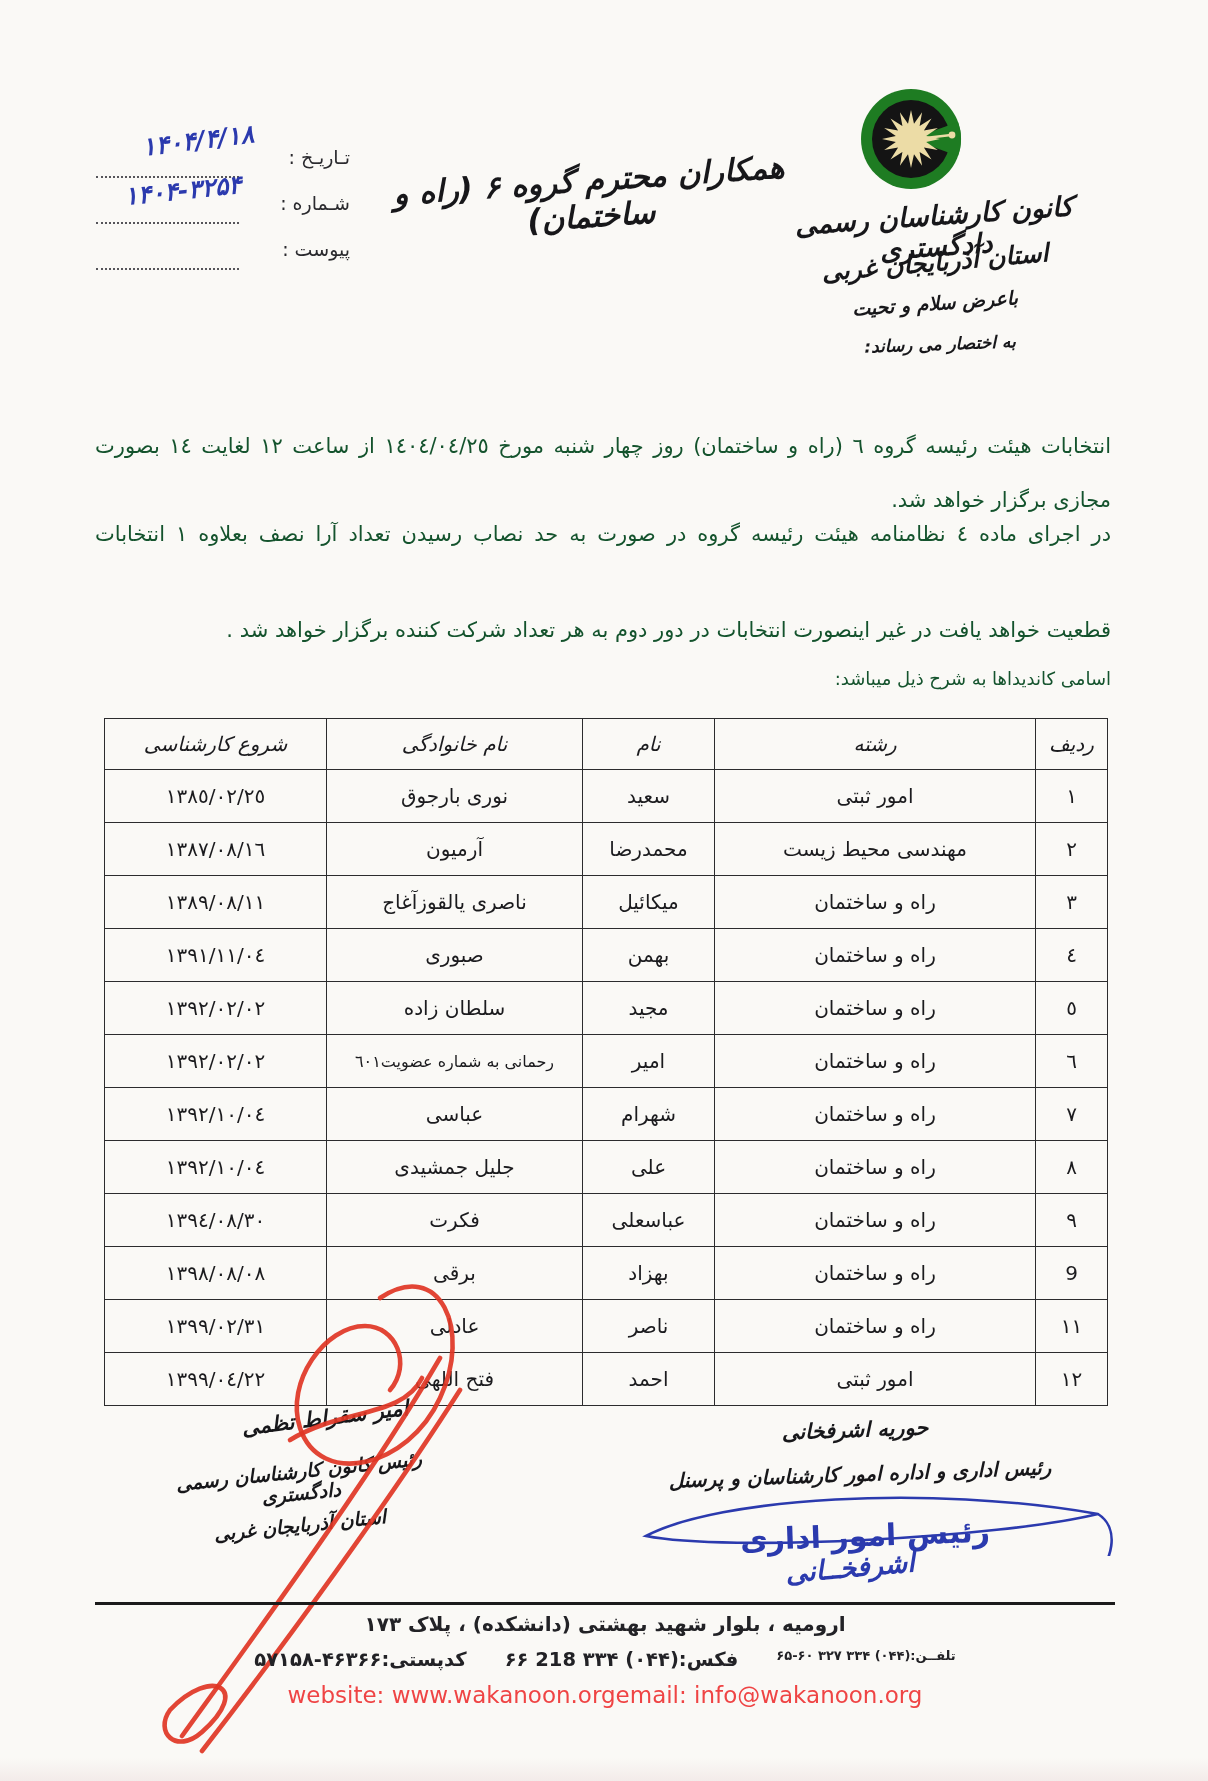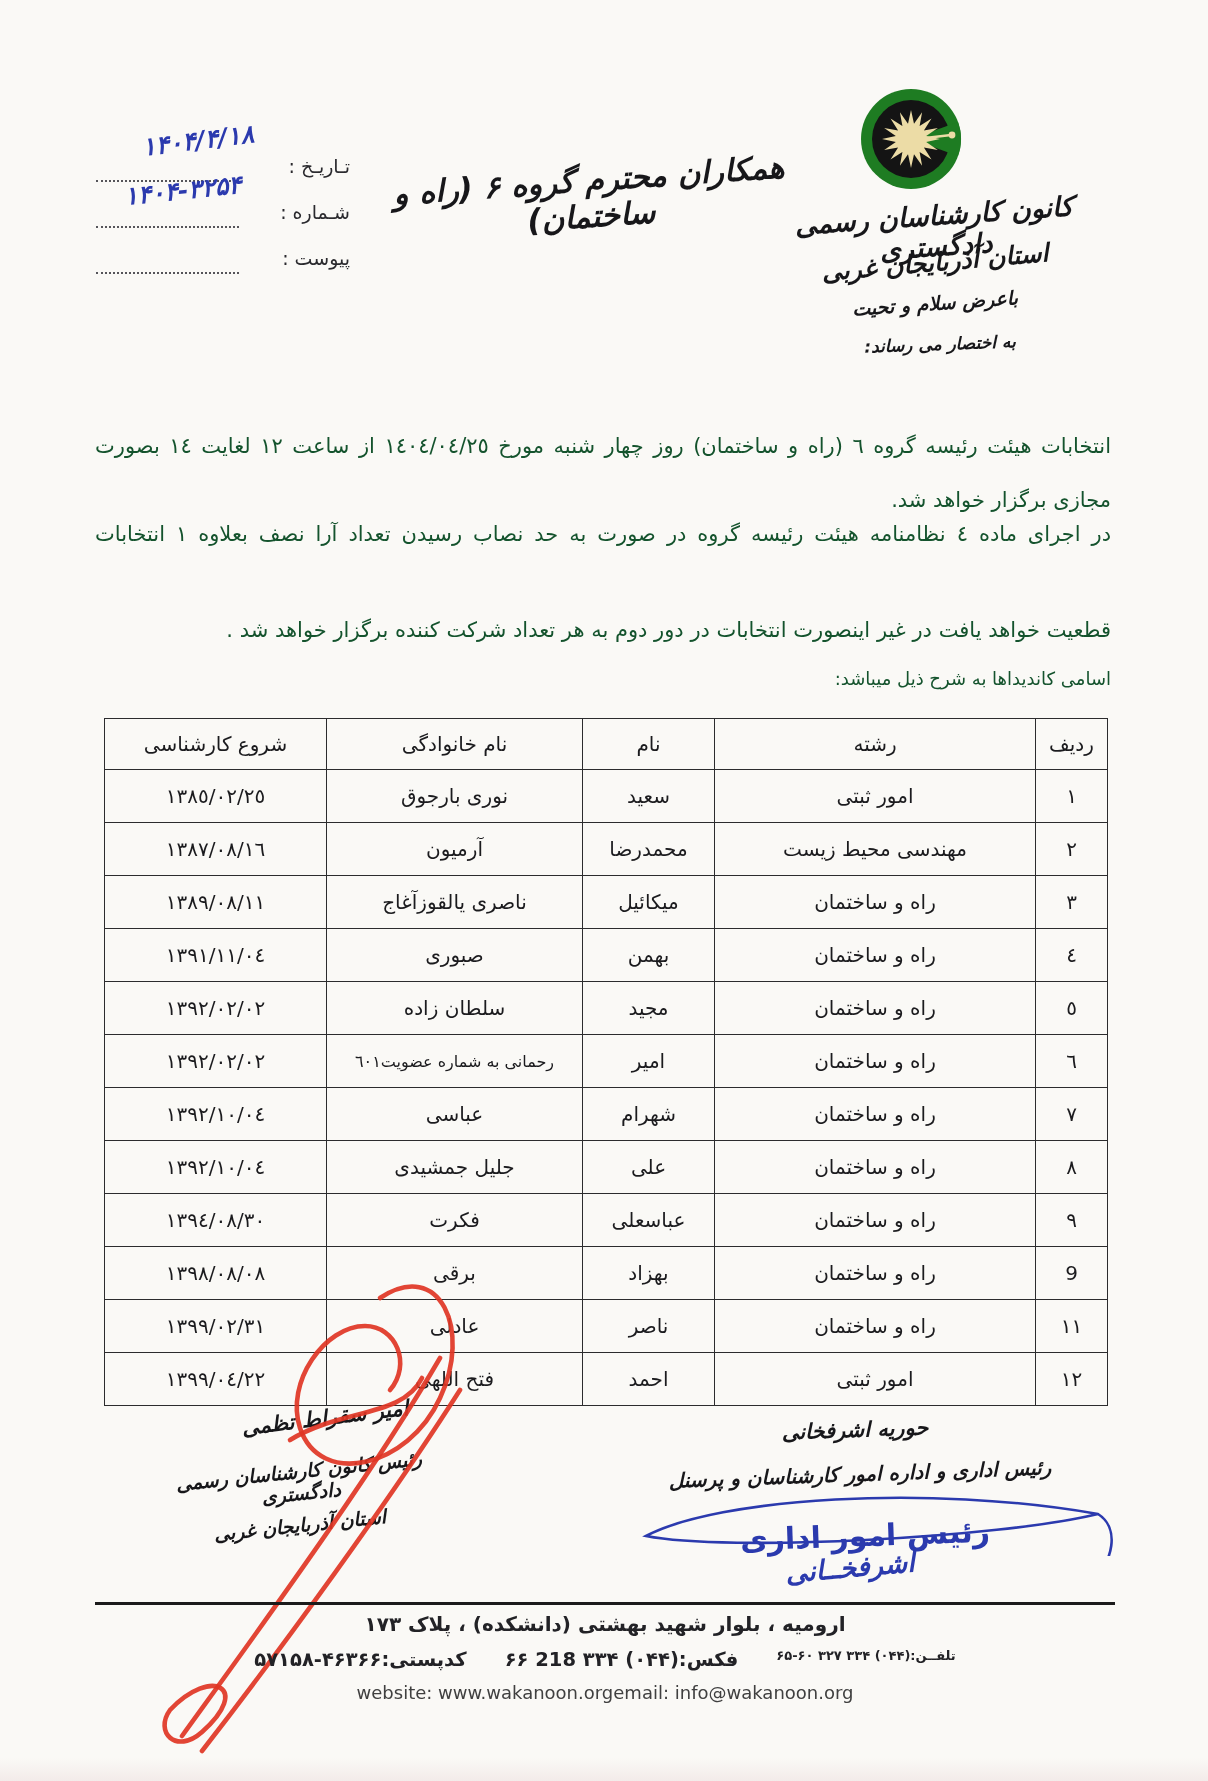--- a/index.html
+++ b/index.html
@@ -6,32 +6,32 @@
   body{background:#faf9f6;font-family:"DejaVu Sans",sans-serif;}
   .page{position:relative;width:1208px;height:1781px;background:#faf9f6;overflow:hidden;color:#1c1c1c;}
   .abs{position:absolute;}
   .rtl{direction:rtl;unicode-bidi:isolate;}
   .ltr{direction:ltr;unicode-bidi:isolate;}
   .center{text-align:center;}
   .right{text-align:right;}
   
   .cal{font-style:italic;font-weight:700;color:#17171a;}
   
-  .meta-row{display:flex;direction:rtl;align-items:center;height:40px;gap:19px;}
+  .meta-row{display:flex;direction:rtl;align-items:flex-start;height:40px;gap:19px;}
   .meta-label{width:92px;font-size:19px;color:#2a2a2e;letter-spacing:.5px;white-space:nowrap;}
   .meta-line{flex:1;border-bottom:2px dotted #55555a;height:30px;margin-left:4px;}
   .hand{color:#2b3aae;font-weight:700;font-style:italic;font-size:25px;letter-spacing:2px;white-space:nowrap;}
   
   .bodyline{left:95px;width:1016px;font-size:21px;color:#14532d;}
   .fill{direction:rtl;text-align:justify;text-align-last:justify;}
   
   table.cand{border-collapse:collapse;table-layout:fixed;width:1004px;}
   table.cand th,table.cand td{border:1.6px solid #2c2c2e;text-align:center;vertical-align:middle;
     font-size:20px;color:#1b1b1e;padding:0 4px;overflow:hidden;white-space:nowrap;}
-  table.cand th{height:50px;font-weight:400;}
+  table.cand th{height:50px;font-weight:400;font-style:italic;}
   table.cand td{height:52px;}
   td.num-cell{font-size:18px;}
   td.date-cell{font-size:19px;letter-spacing:1px;}
   tr.small-last td.lastname{font-size:16px;}
   
   .blue{color:#2b3aae;}
   .red-svg path{fill:none;stroke:#e03524;stroke-width:4.6;stroke-linecap:round;opacity:.92;}
   .blue-svg path{fill:none;stroke:#2b3aae;stroke-width:2.6;stroke-linecap:round;}
   
   .foot{font-weight:700;color:#222226;}
@@ -223,19 +223,19 @@
         <span> : </span>
         <span class="rtl">فکس</span>
     </span>
     <span class="contact-group foot" style="font-size:13px;">
       <span class="ltr">۶۵-۶۰ ۳۲۷ ۳۳۴ (۰۴۴)</span>
         <span> : </span>
         <span class="rtl">تلفــن</span>
     </span>
   </div>
 
-  <div class="abs ltr" style="left:95px;top:1682px;width:1020px;display:flex;justify-content:center;font-size:18px;color:#404040;">
+  <div class="abs ltr" style="left:95px;top:1682px;width:1020px;display:flex;justify-content:center;font-size:23px;color:#ef4444;">
     <span><span>website:</span> <span>www.wakanoon.org</span></span>
     <span><span>email:</span> <span>info@wakanoon.org</span></span>
   </div>
 
   <div class="abs bottom-tint" style="left:0;top:1758px;width:1208px;height:23px;"></div>
 </div>
 
 </body></html>

